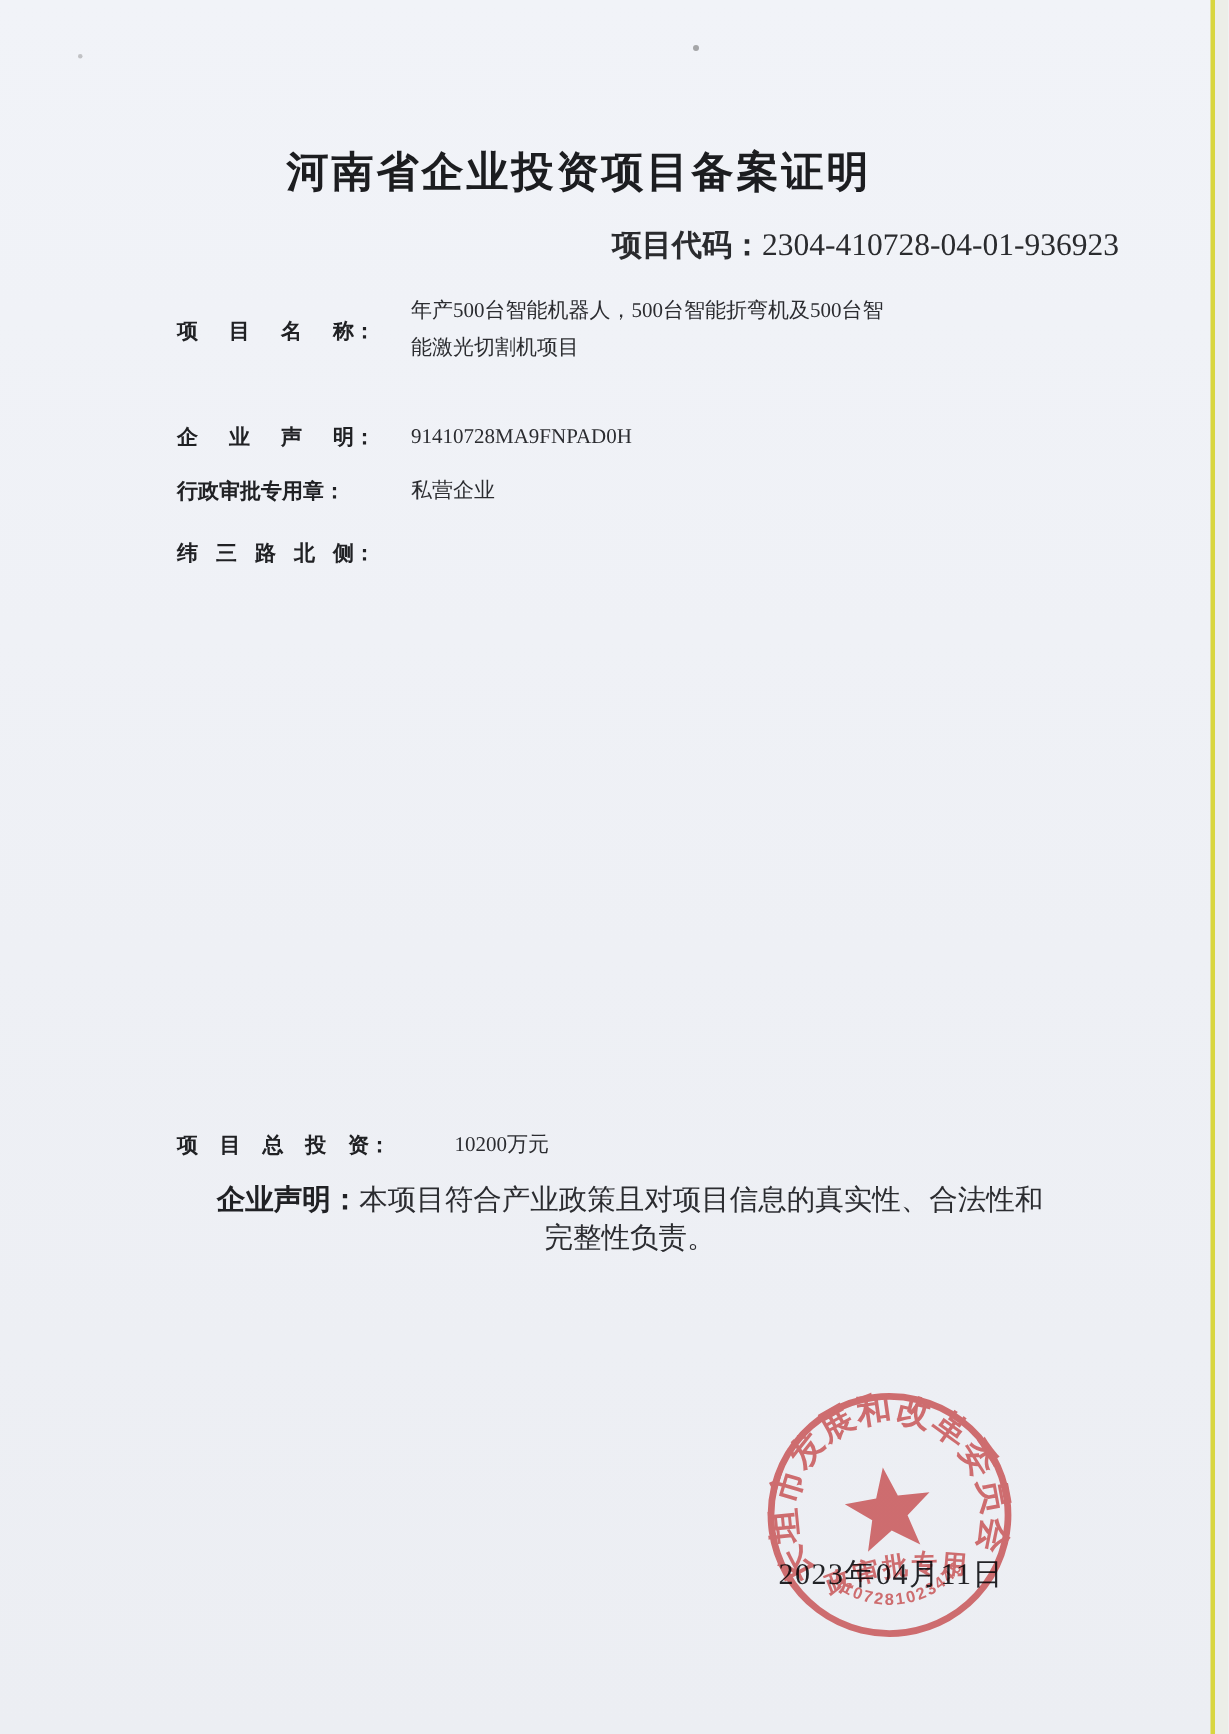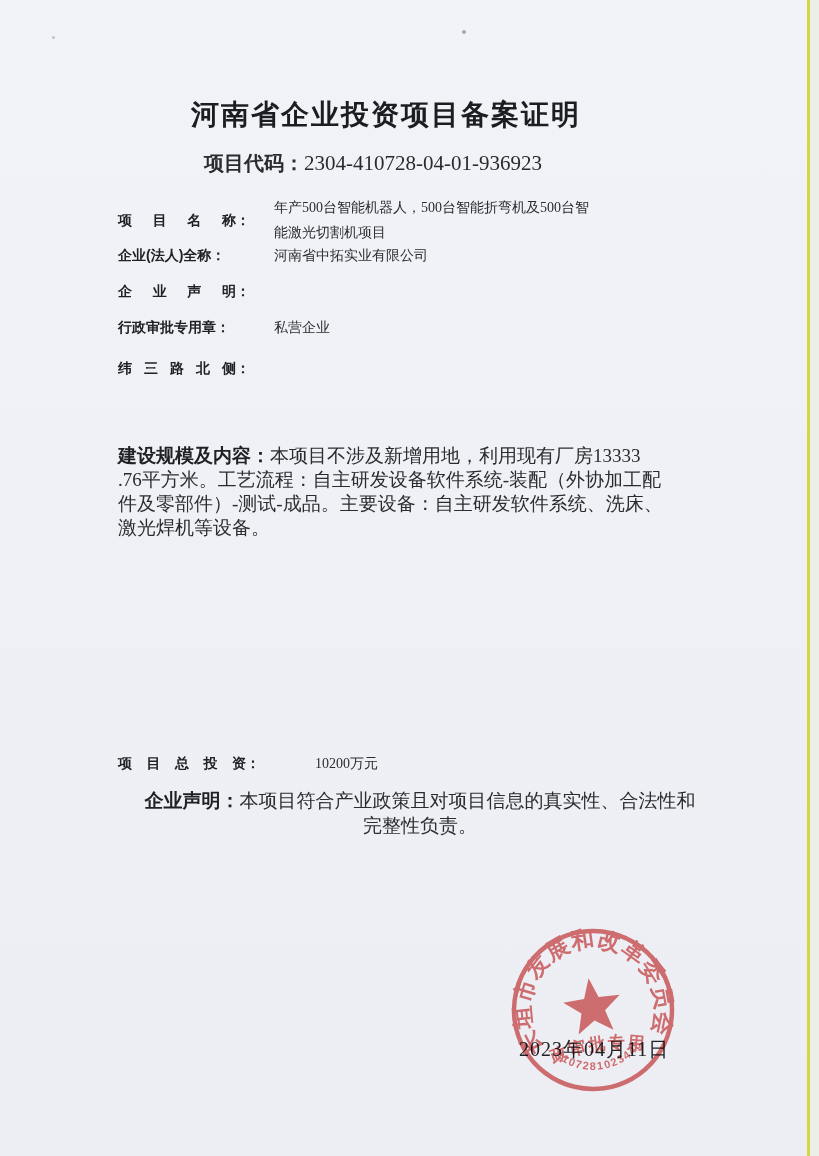--- a/index.html
+++ b/index.html
@@ -19,38 +19,38 @@
   .speck{position:absolute;border-radius:50%;background:#666;}
   .speck.s1{left:462px;top:30px;width:4px;height:4px;opacity:.55;}
   .speck.s2{left:52px;top:36px;width:3px;height:3px;opacity:.35;}
 
   .title{
     position:absolute;left:0;top:96px;width:772px;text-align:center;
     font-family:"Liberation Sans", sans-serif;font-weight:700;
     font-size:28px;letter-spacing:2px;color:#1c1d20;
   }
   .code-line{
-    position:absolute;left:0;top:150px;width:746px;text-align:center;
+    position:absolute;left:0;top:150px;width:746px;text-align:right;
     font-size:20px;color:#2a2b2e;
   }
   .code-line .c-label{font-family:"Liberation Sans", sans-serif;font-weight:700;}
   .code-line .c-value{font-size:21px;letter-spacing:0px;}
 
   .row{position:absolute;left:118px;display:flex;align-items:center;font-size:14px;line-height:25px;}
   .lblwrap{flex:none;width:136px;font-family:"Liberation Sans", sans-serif;font-weight:700;color:#202124;white-space:nowrap;}
   .lbl{display:inline-block;}
   .lbl.spread{width:118px;text-align:justify;text-align-last:justify;}
   .row .val{width:474px;white-space:pre-line;color:#2b2c30;margin-left:20px;}
   .row.r-name{top:195px;}
   .row.r-company{top:243px;}
   .row.r-license{top:279px;}
   .row.r-econ{top:315px;}
   .row.r-site{top:356px;}
   .row.r-nature{top:406px;}
-  .row.r-invest{top:751px;gap:12px;}
+  .row.r-invest{top:751px;}
   .row.r-invest .lblwrap{width:150px;}
   .row.r-invest .lbl.spread{width:128px;}
   .row.r-invest .val{padding-left:15px;}
 
   .para{position:absolute;left:118px;width:604px;font-size:19px;line-height:24px;color:#2b2c30;}
   .para .p-label{font-family:"Liberation Sans", sans-serif;font-weight:700;color:#202124;}
   .para .p-text{white-space:pre-line;}
   .para.p-scale{top:444px;}
   .para.p-decl{top:788px;line-height:25px;text-align:center;}
 
@@ -81,45 +81,36 @@
   <div class="code-line">
     <span class="c-label">项目代码</span><span class="c-label">：</span><span class="c-value">2304-410728-04-01-936923</span>
   </div>
 
   <div class="row r-name">
     <div class="lblwrap"><span class="lbl spread">项目名称</span><span>：</span></div>
     <div class="val">年产500台智能机器人，500台智能折弯机及500台智
 能激光切割机项目</div>
   </div>
 
-  <div class="row r-company">
-    <div class="lblwrap"><span class="lbl">企业(法人)全称</span><span>：</span></div>
-    <div class="val">河南省中拓实业有限公司</div>
-  </div>
 
   <div class="row r-license">
     <div class="lblwrap"><span class="lbl spread">企业声明</span><span>：</span></div>
+    <div class="val">91410728MA9FNPAD0H</div>
   </div>
 
   <div class="row r-econ">
     <div class="lblwrap"><span class="lbl">行政审批专用章</span><span>：</span></div>
     <div class="val">私营企业</div>
   </div>
 
   <div class="row r-site">
     <div class="lblwrap"><span class="lbl spread">纬三路北侧</span><span>：</span></div>
   </div>
 
 
-  <div class="para p-scale">
-    <span class="p-label">建设规模及内容</span><span class="p-label">：</span><span class="p-text">本项目不涉及新增用地，利用现有厂房13333
-.76平方米。工艺流程：自主研发设备软件系统-装配（外协加工配
-件及零部件）-测试-成品。主要设备：自主研发软件系统、洗床、
-激光焊机等设备。</span>
-  </div>
 
   <div class="row r-invest">
     <div class="lblwrap"><span class="lbl spread">项目总投资</span><span>：</span></div>
     <div class="val">10200万元</div>
   </div>
 
   <div class="para p-decl">
     <span class="p-label">企业声明</span><span class="p-label">：</span><span class="p-text">本项目符合产业政策且对项目信息的真实性、合法性和
 完整性负责。</span>
   </div>

